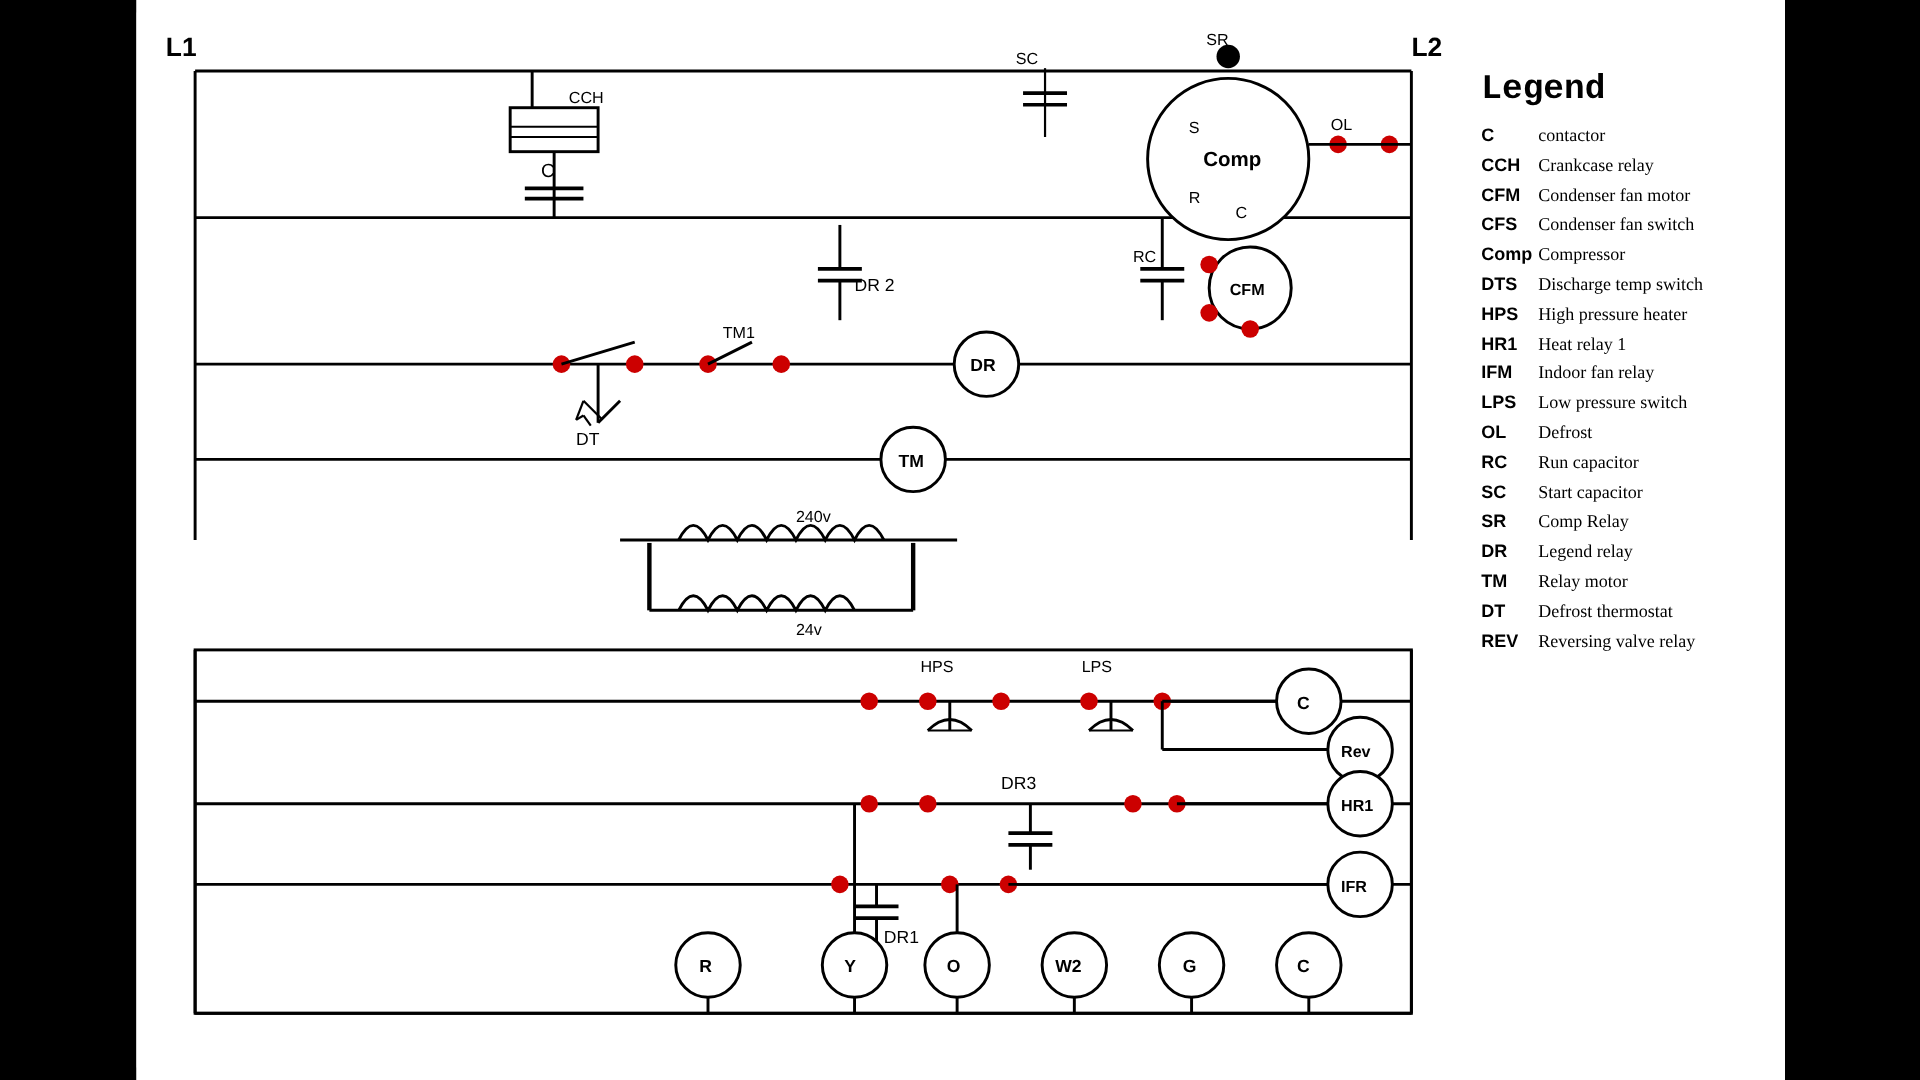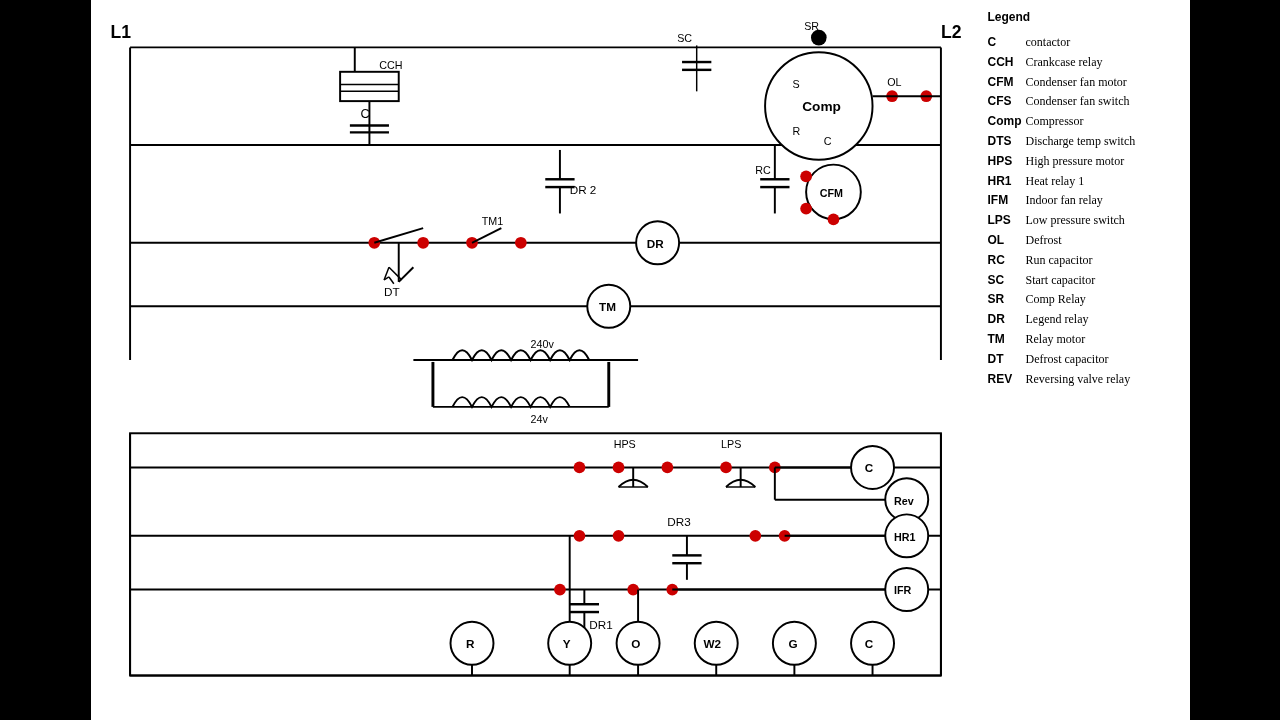--- a/index.html
+++ b/index.html
@@ -26,24 +26,25 @@
     }
     #legend-area {
       width: 210px;
       background: #fff;
       padding: 10px 8px;
       border-left: none;
       font-family: Arial, sans-serif;
       font-size: 12px;
     }
     #legend-title {
-      font-size: 12px;
+      font-size: 23px;
       font-weight: bold;
       margin-bottom: 10px;
-      font-family: Liberation Sans, sans-serif;
+      font-family: Liberation Mono, monospace;
+      margin-top: 36px;
     }
     .legend-row {
       display: flex;
       margin-bottom: 3px;
       line-height: 1.4;
       font-size: 12px;
     }
     .legend-abbr {
       font-weight: bold;
       min-width: 38px;
@@ -313,21 +314,21 @@
         <div class="legend-row">
           <span class="legend-abbr">Comp</span>
           <span class="legend-desc">Compressor</span>
         </div>
         <div class="legend-row">
           <span class="legend-abbr">DTS</span>
           <span class="legend-desc">Discharge temp switch</span>
         </div>
         <div class="legend-row">
           <span class="legend-abbr">HPS</span>
-          <span class="legend-desc">High pressure motor</span>
+          <span class="legend-desc">High pressure heater</span>
         </div>
         <div class="legend-row">
           <span class="legend-abbr">HR1</span>
           <span class="legend-desc">Heat relay 1</span>
         </div>
         <div class="legend-row">
           <span class="legend-abbr">IFM</span>
           <span class="legend-desc">Indoor fan relay</span>
         </div>
         <div class="legend-row">
@@ -353,21 +354,21 @@
         <div class="legend-row">
           <span class="legend-abbr">DR</span>
           <span class="legend-desc">Legend relay</span>
         </div>
         <div class="legend-row">
           <span class="legend-abbr">TM</span>
           <span class="legend-desc">Relay motor</span>
         </div>
         <div class="legend-row">
           <span class="legend-abbr">DT</span>
-          <span class="legend-desc">Defrost capacitor</span>
+          <span class="legend-desc">Defrost thermostat</span>
         </div>
         <div class="legend-row">
           <span class="legend-abbr">REV</span>
           <span class="legend-desc">Reversing valve relay</span>
         </div>
       </div>
   </div>
 </div>
 
 </body></html>

